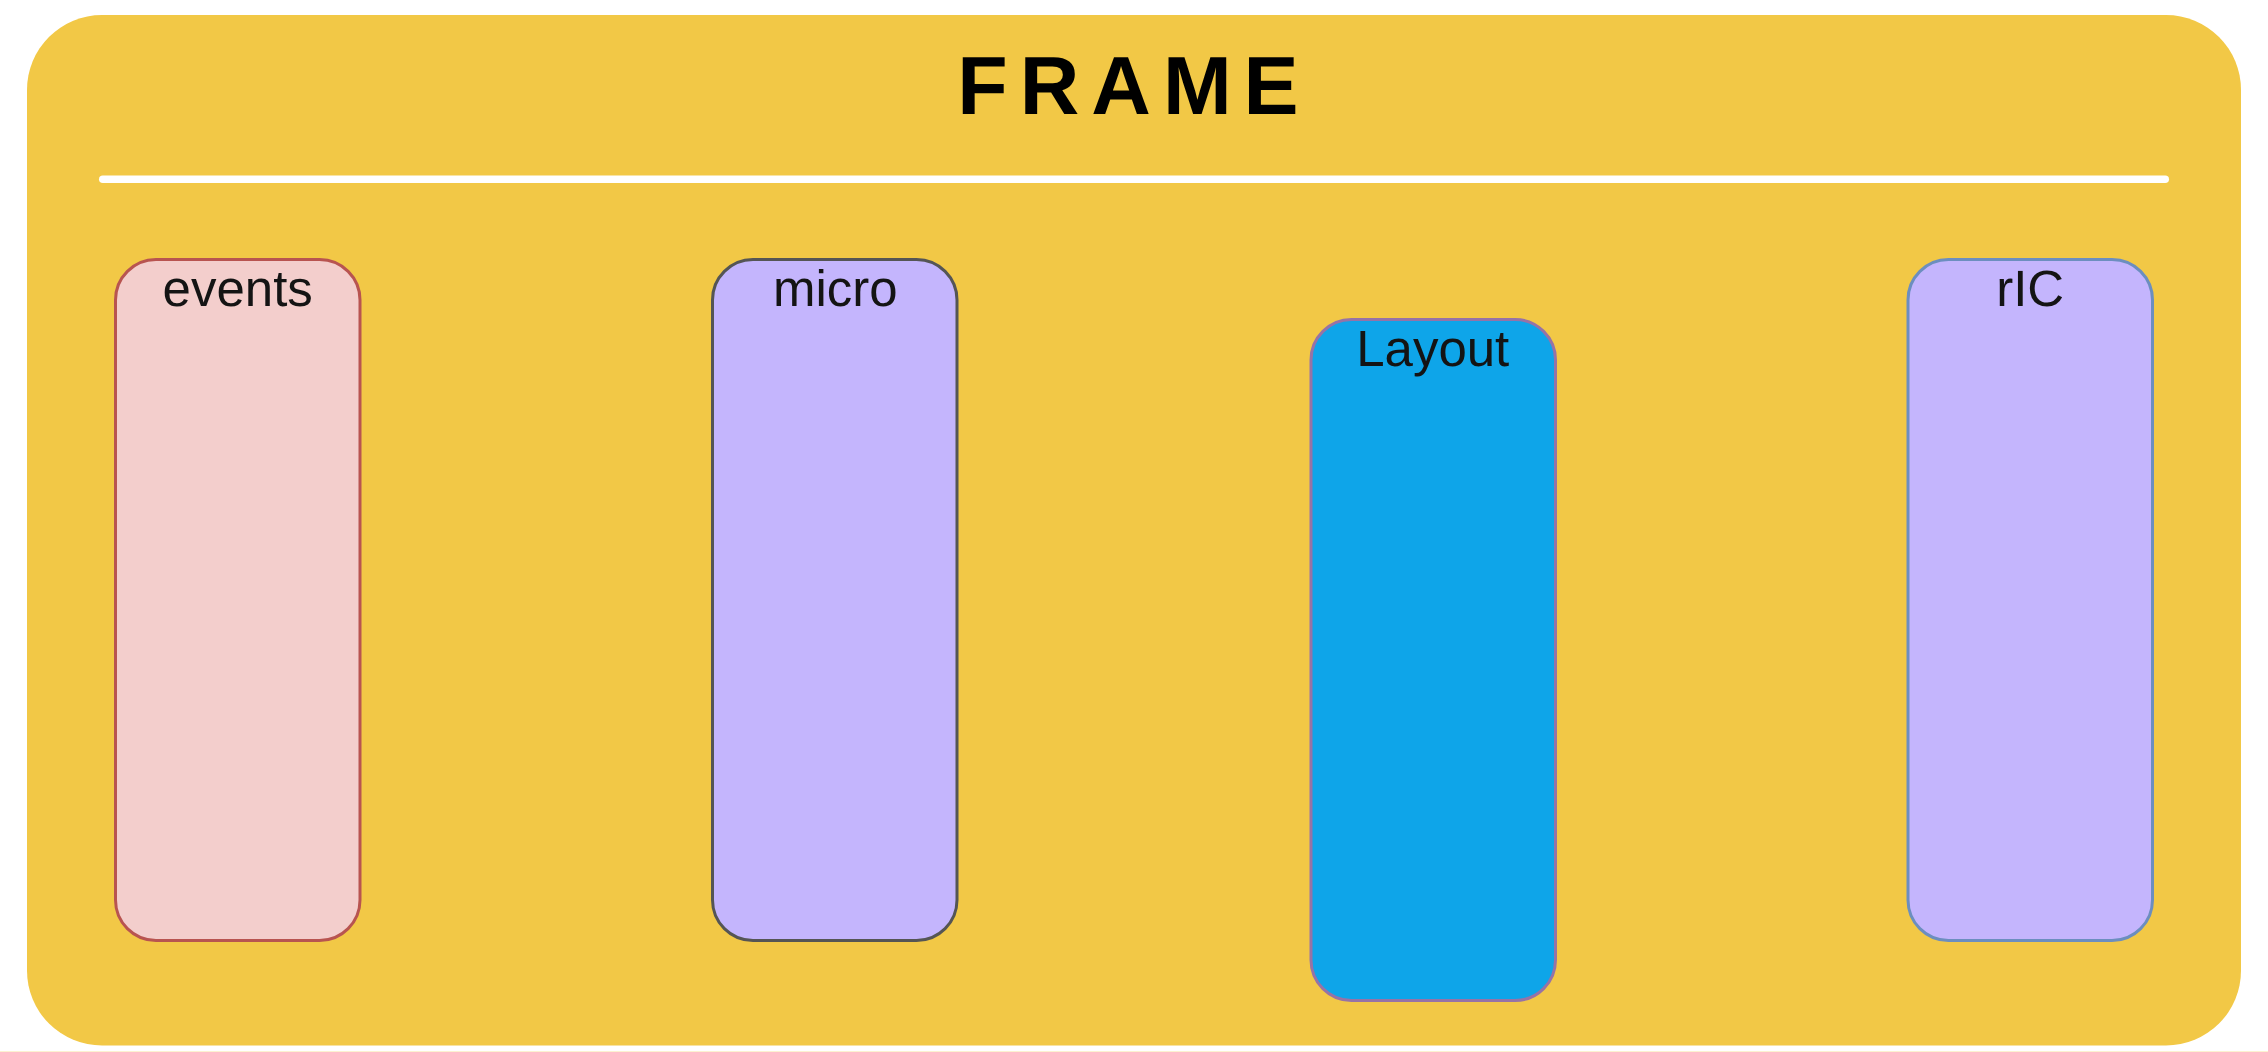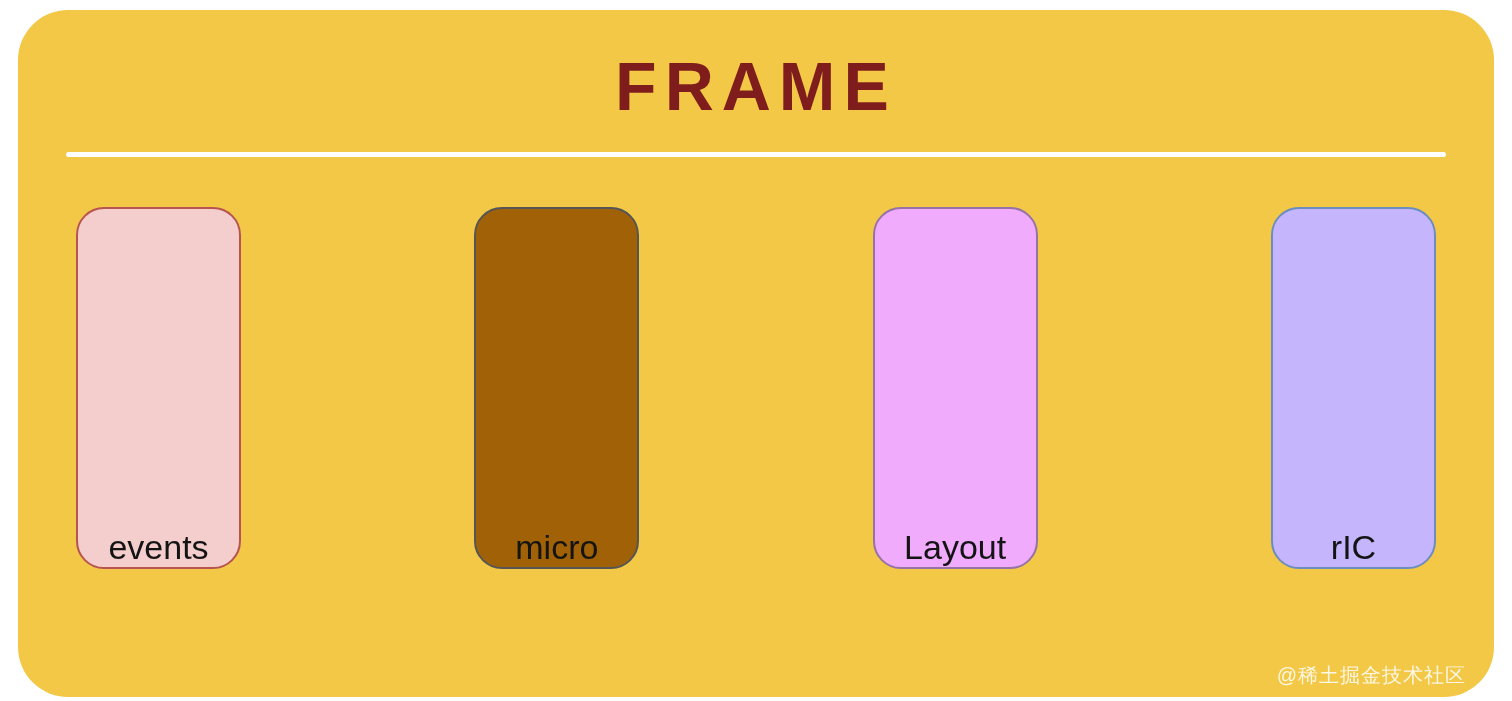--- a/index.html
+++ b/index.html
@@ -13,45 +13,45 @@
   .frame {
     position: absolute;
     left: 18px;
     right: 18px;
     top: 10px;
     bottom: 4px;
     border-radius: 50px;
   }
   .frame-title {
     text-align: center;
-    padding-top: 42px;
-    font-size: 68px;
+    padding-top: 20px;
+    font-size: 55px;
     line-height: 1.0;
     font-weight: bold;
-    color: #7f1d1d;
+    color: #000000;
     letter-spacing: 8px;
   }
   .title-divider {
     height: 5px;
     background: #ffffff;
     border-radius: 3px;
     margin: 32px 48px 0 48px;
   }
   .cards-row {
     display: flex;
     justify-content: space-between;
     margin: 50px 58px 0 58px;
   }
   .card {
     width: 165px;
-    height: 362px;
+    height: 456px;
     border: 2px solid #888;
     border-radius: 28px;
     display: flex;
-    align-items: flex-end;
+    align-items: flex-start;
     justify-content: center;
   }
   .card-label {
     font-size: 34px;
     color: #141414;
   }
   .watermark {
     position: absolute;
     right: 28px;
     bottom: 8px;
@@ -63,24 +63,23 @@
 </head>
 <body>
 
 <div class="frame" style="background: rgb(242, 200, 70);">
   <div class="frame-title">FRAME</div>
   <div class="title-divider"></div>
   <div class="cards-row">
       <div class="card" style="background: rgb(243, 206, 204); border-color: rgb(184, 84, 80);">
         <span class="card-label">events</span>
       </div>
-      <div class="card" style="background: #a16207; border-color: rgb(85, 85, 85);">
+      <div class="card" style="background: #c4b5fd; border-color: rgb(85, 85, 85);">
         <span class="card-label">micro</span>
       </div>
-      <div class="card" style="background: #f0abfc; border-color: rgb(150, 115, 166);">
+      <div class="card" style="background: #0ea5e9; border-color: rgb(150, 115, 166); margin-top: 40px;">
         <span class="card-label">Layout</span>
       </div>
       <div class="card" style="background: #c4b5fd; border-color: rgb(108, 142, 191);">
         <span class="card-label">rIC</span>
       </div>
     </div>
-  <div class="watermark">@稀土掘金技术社区</div>
 </div>
 
 </body></html>

